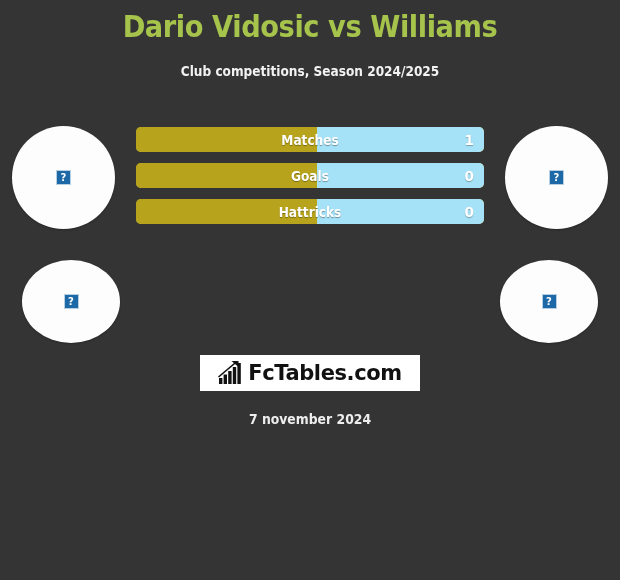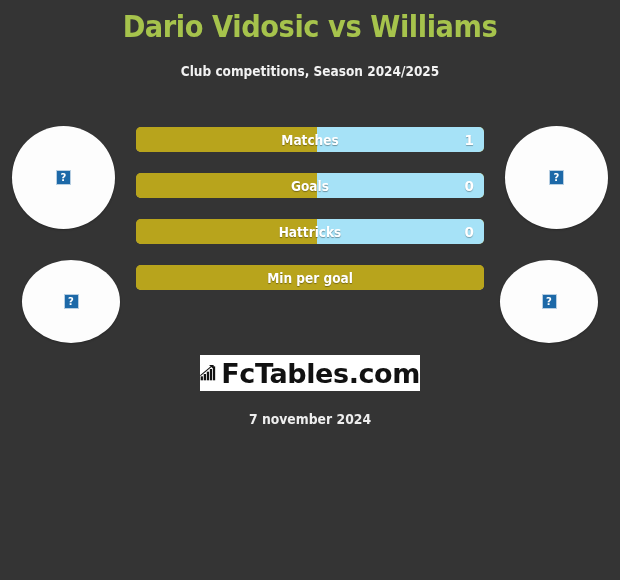--- a/index.html
+++ b/index.html
@@ -91,21 +91,21 @@
   
   .bars {
     position: absolute;
     left: 136px;
     top: 127px;
     width: 348px;
   }
   .bar-row {
     position: relative;
     height: 25px;
-    margin-bottom: 21px;
+    margin-bottom: 11px;
     border-radius: 5px;
     overflow: hidden;
     background: #b8a41c;
     box-shadow: inset 0 -1px 0 rgba(255,255,255,0.28);
   }
   .bar-fill-left {
     position: absolute;
     left: 0; top: 0; bottom: 0;
     background: #b8a41c;
   }
@@ -152,21 +152,21 @@
     height: 36px;
     background: #ffffff;
     display: flex;
     align-items: center;
     justify-content: center;
     gap: 4px;
   }
   .logo-icon { display: block; }
   .logo-text {
     font-family: "DejaVu Sans", sans-serif;
-    font-size: 27px;
+    font-size: 21px;
     font-weight: bold;
     color: #111111;
     letter-spacing: -0.4px;
     line-height: 1;
   }
 
   .date {
     position: absolute;
     top: 411px;
     left: 0;
@@ -213,24 +213,20 @@
         <div class="bar-fill-right" style="width: 48%; background: rgb(166, 226, 247);"></div>
         <div class="bar-label">Goals</div>
         <div class="bar-val right">0</div>
       </div>
       <div class="bar-row">
         <div class="bar-fill-left" style="width: 52%; background: rgb(184, 164, 28);"></div>
         <div class="bar-fill-right" style="width: 48%; background: rgb(166, 226, 247);"></div>
         <div class="bar-label">Hattricks</div>
         <div class="bar-val right">0</div>
       </div>
-      <div class="bar-row">
-        <div class="bar-fill-left" style="width: 100%; background: rgb(184, 164, 28);"></div>
-        <div class="bar-label">Min per goal</div>
-      </div>
     </div>
 
   <div class="logo-box">
     <svg class="logo-icon" width="26" height="24" viewBox="0 0 26 24">
       <rect x="1" y="17" width="3.4" height="6" fill="#111"></rect>
       <rect x="5.6" y="13.5" width="3.4" height="9.5" fill="#111"></rect>
       <rect x="10.2" y="10" width="3.4" height="13" fill="#111"></rect>
       <rect x="14.8" y="6" width="3.4" height="17" fill="#111"></rect>
       <rect x="19.4" y="2" width="3.4" height="21" fill="#111"></rect>
       <path d="M0.5 16 L19 0.5" stroke="#111" stroke-width="1.6" fill="none"></path>

